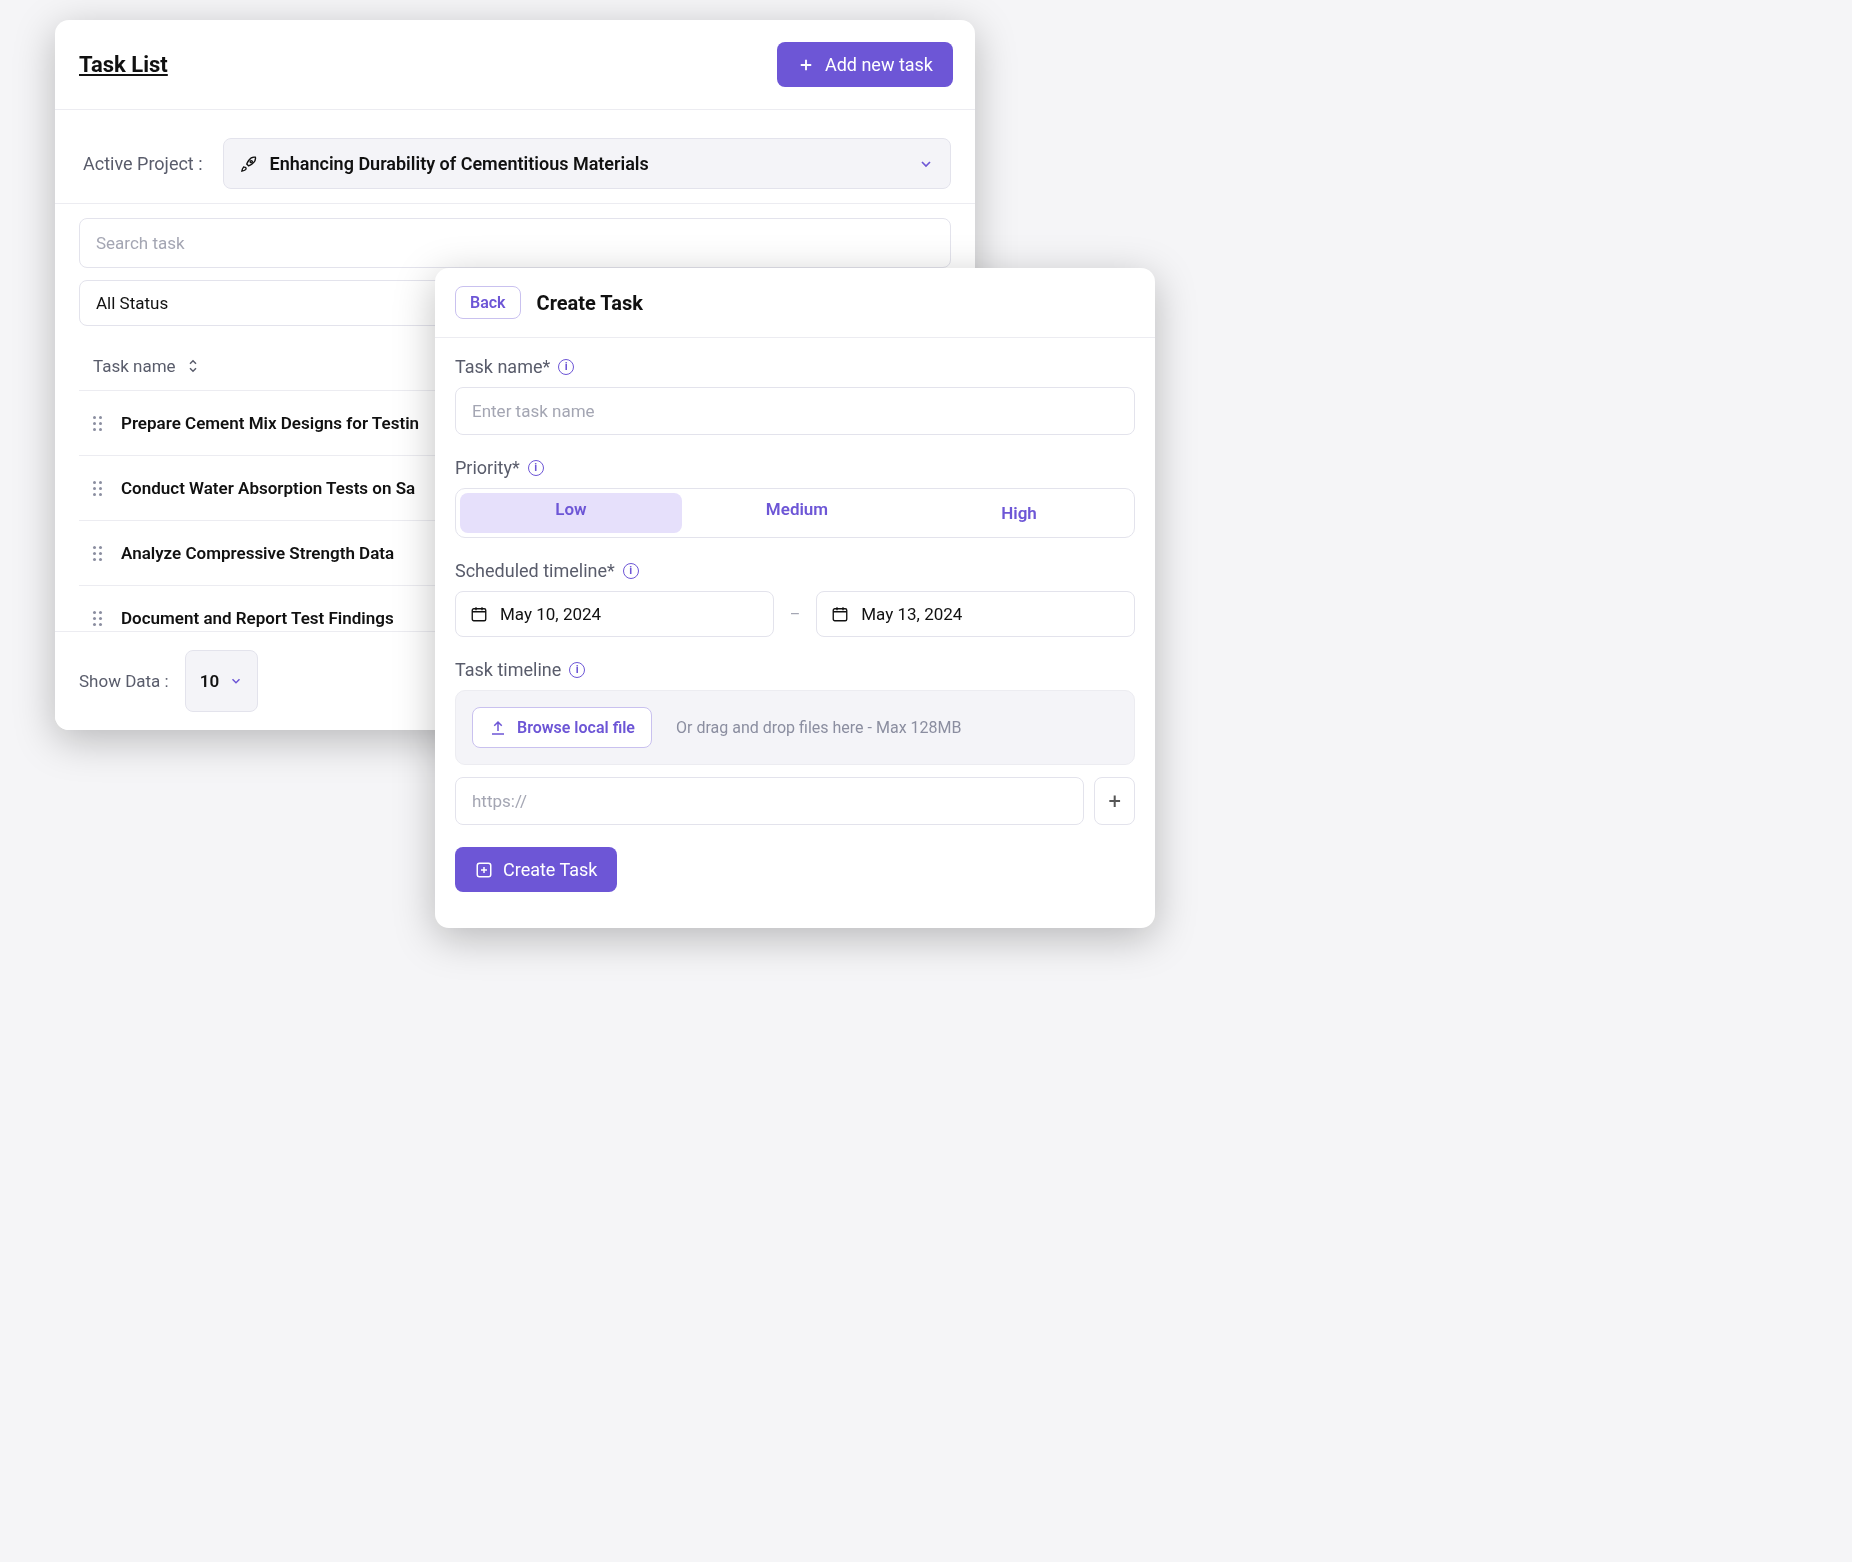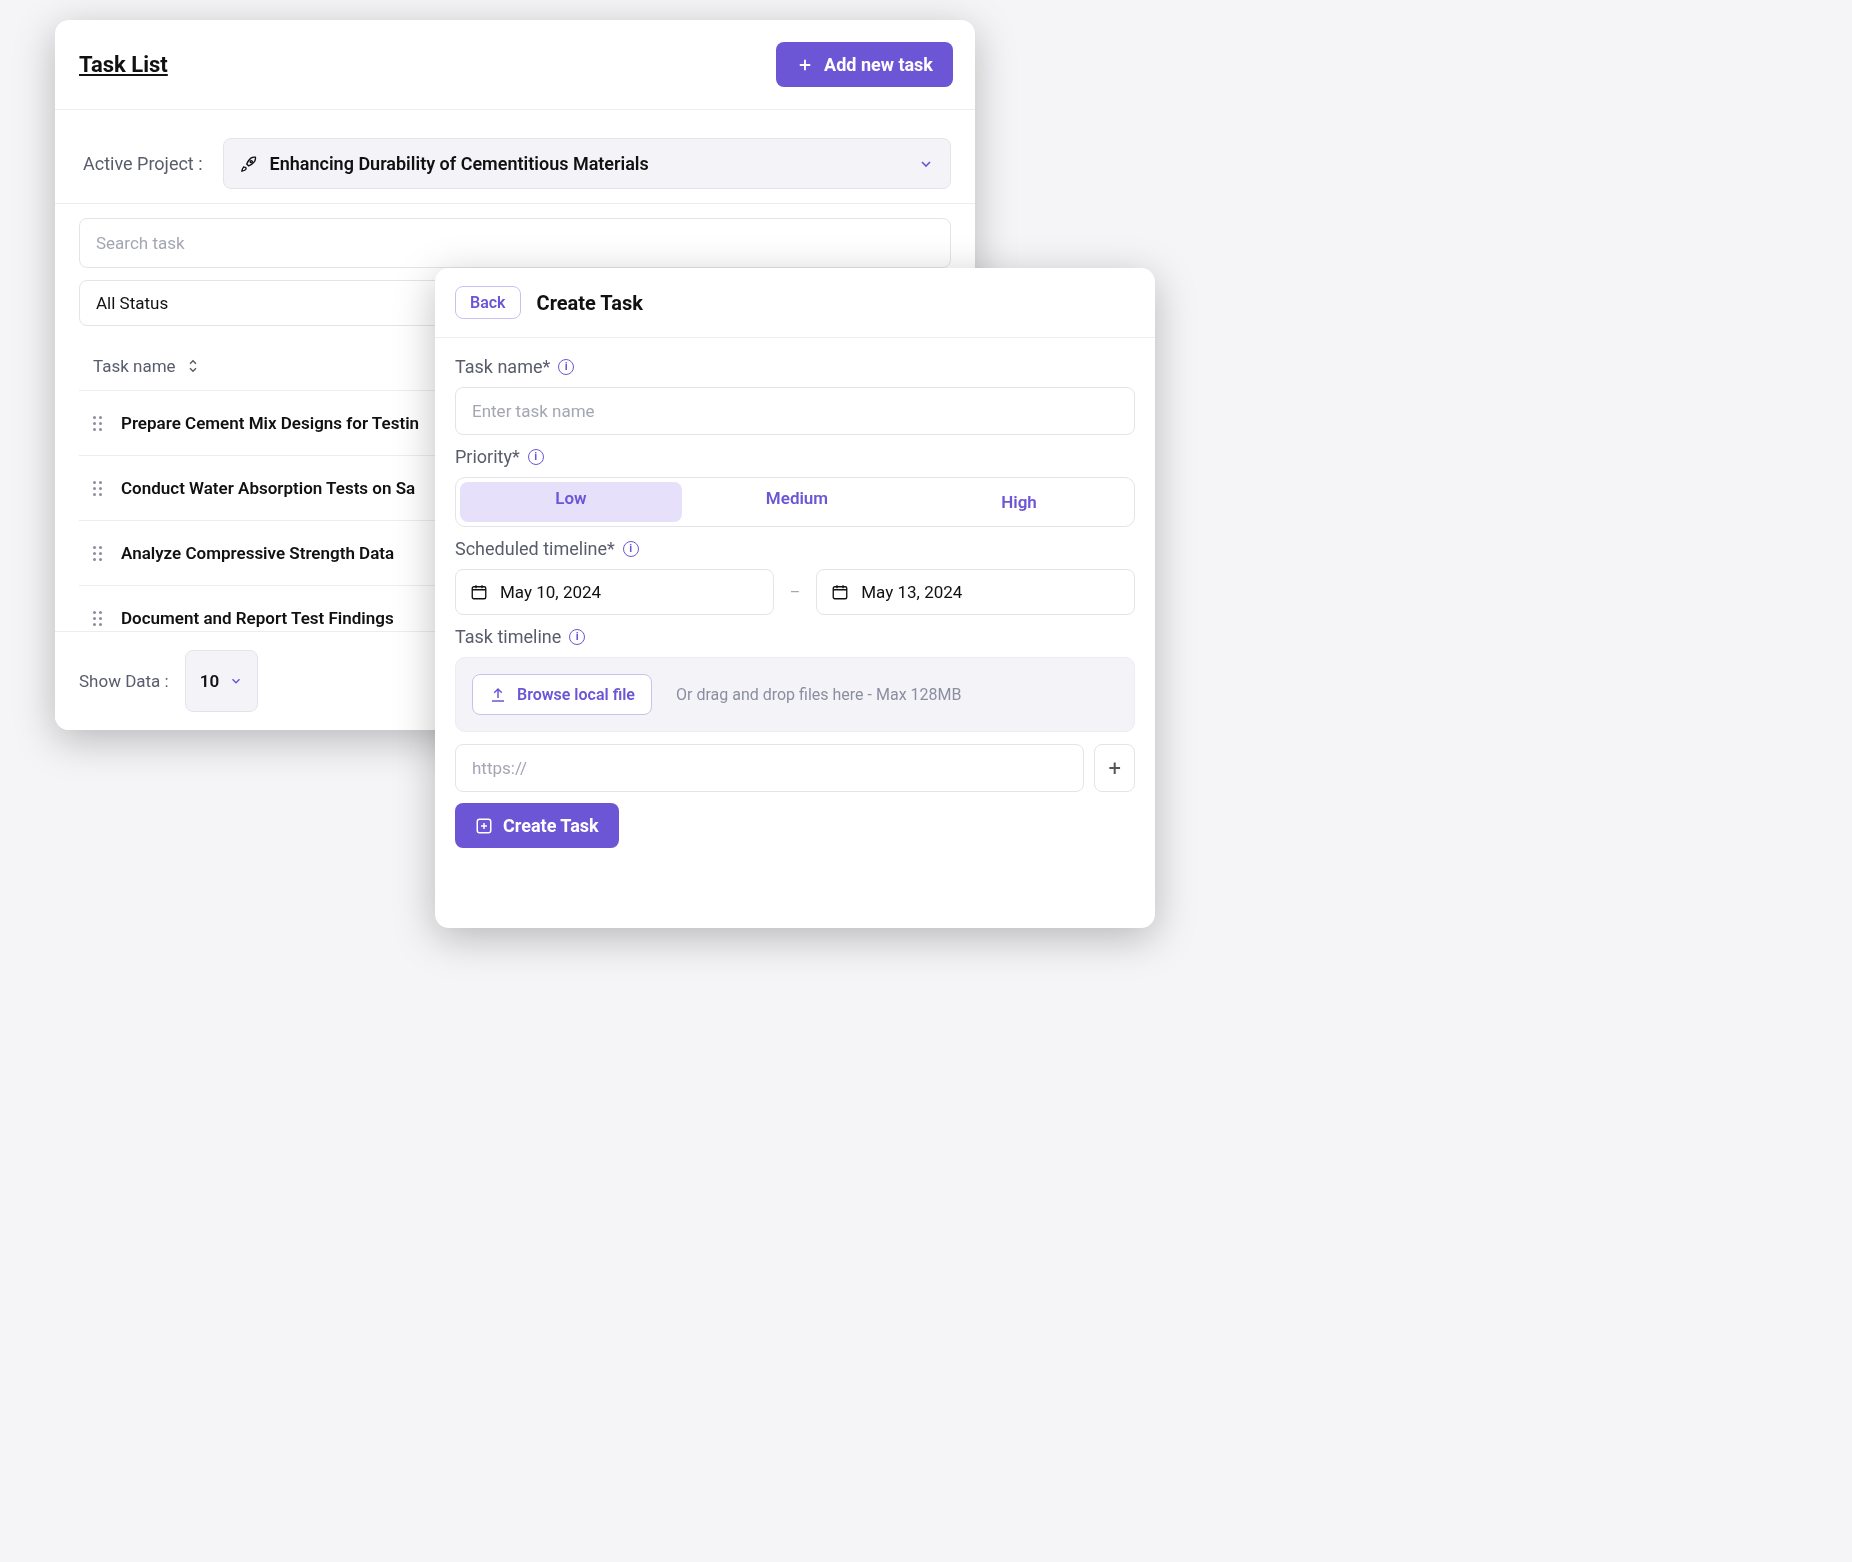--- a/index.html
+++ b/index.html
@@ -19,21 +19,21 @@
   .tl-header {
     display: flex; justify-content: space-between; align-items: center;
     padding: 22px 22px 22px 24px;
     border-bottom: 1px solid #ececf1;
   }
   .tl-title { font-size: 22px; font-weight: 700; color: #111; text-decoration: underline; }
   .btn-primary {
     background: #6d56d6; color: #fff; border: none;
     border-radius: 8px; padding: 12px 20px;
     display: inline-flex; align-items: center; gap: 10px;
-    font-size: 18px; font-weight: 700; cursor: pointer;
+    font-size: 18px; font-weight: 400; cursor: pointer;
   }
   .btn-primary svg { width: 18px; height: 18px; }
 
   .tl-project-row {
     display: flex; align-items: center; gap: 20px;
     padding: 28px 24px 14px 28px;
     border-bottom: 1px solid #ececf1;
   }
   .tl-project-label { font-size: 18px; color: #595c6b; }
   .project-select {
@@ -102,21 +102,21 @@
     display: flex; align-items: center; gap: 16px;
     padding: 18px 20px; border-bottom: 1px solid #ececf1;
   }
   .btn-back {
     border: 1px solid #c9c1ef; color: #6d56d6; background: #fff;
     border-radius: 8px; padding: 6px 14px; font-size: 16px; font-weight: 600;
     cursor: pointer;
   }
   .cp-title { font-size: 20px; font-weight: 700; color: #111; }
 
-  .cp-body { padding: 18px 20px 20px 20px; display: flex; flex-direction: column; gap: 11px; }
+  .cp-body { padding: 18px 20px 20px 20px; display: flex; flex-direction: column; gap: 22px; }
   .field-label {
     font-size: 18px; color: #595c6b; display: inline-flex; align-items: center; gap: 8px;
     margin-bottom: 10px;
   }
   .info-icon {
     width: 16px; height: 16px; border: 1.5px solid #6d56d6; border-radius: 50%;
     display: inline-flex; align-items: center; justify-content: center;
     font-size: 11px; color: #6d56d6; font-weight: 700;
   }
   .text-input {

